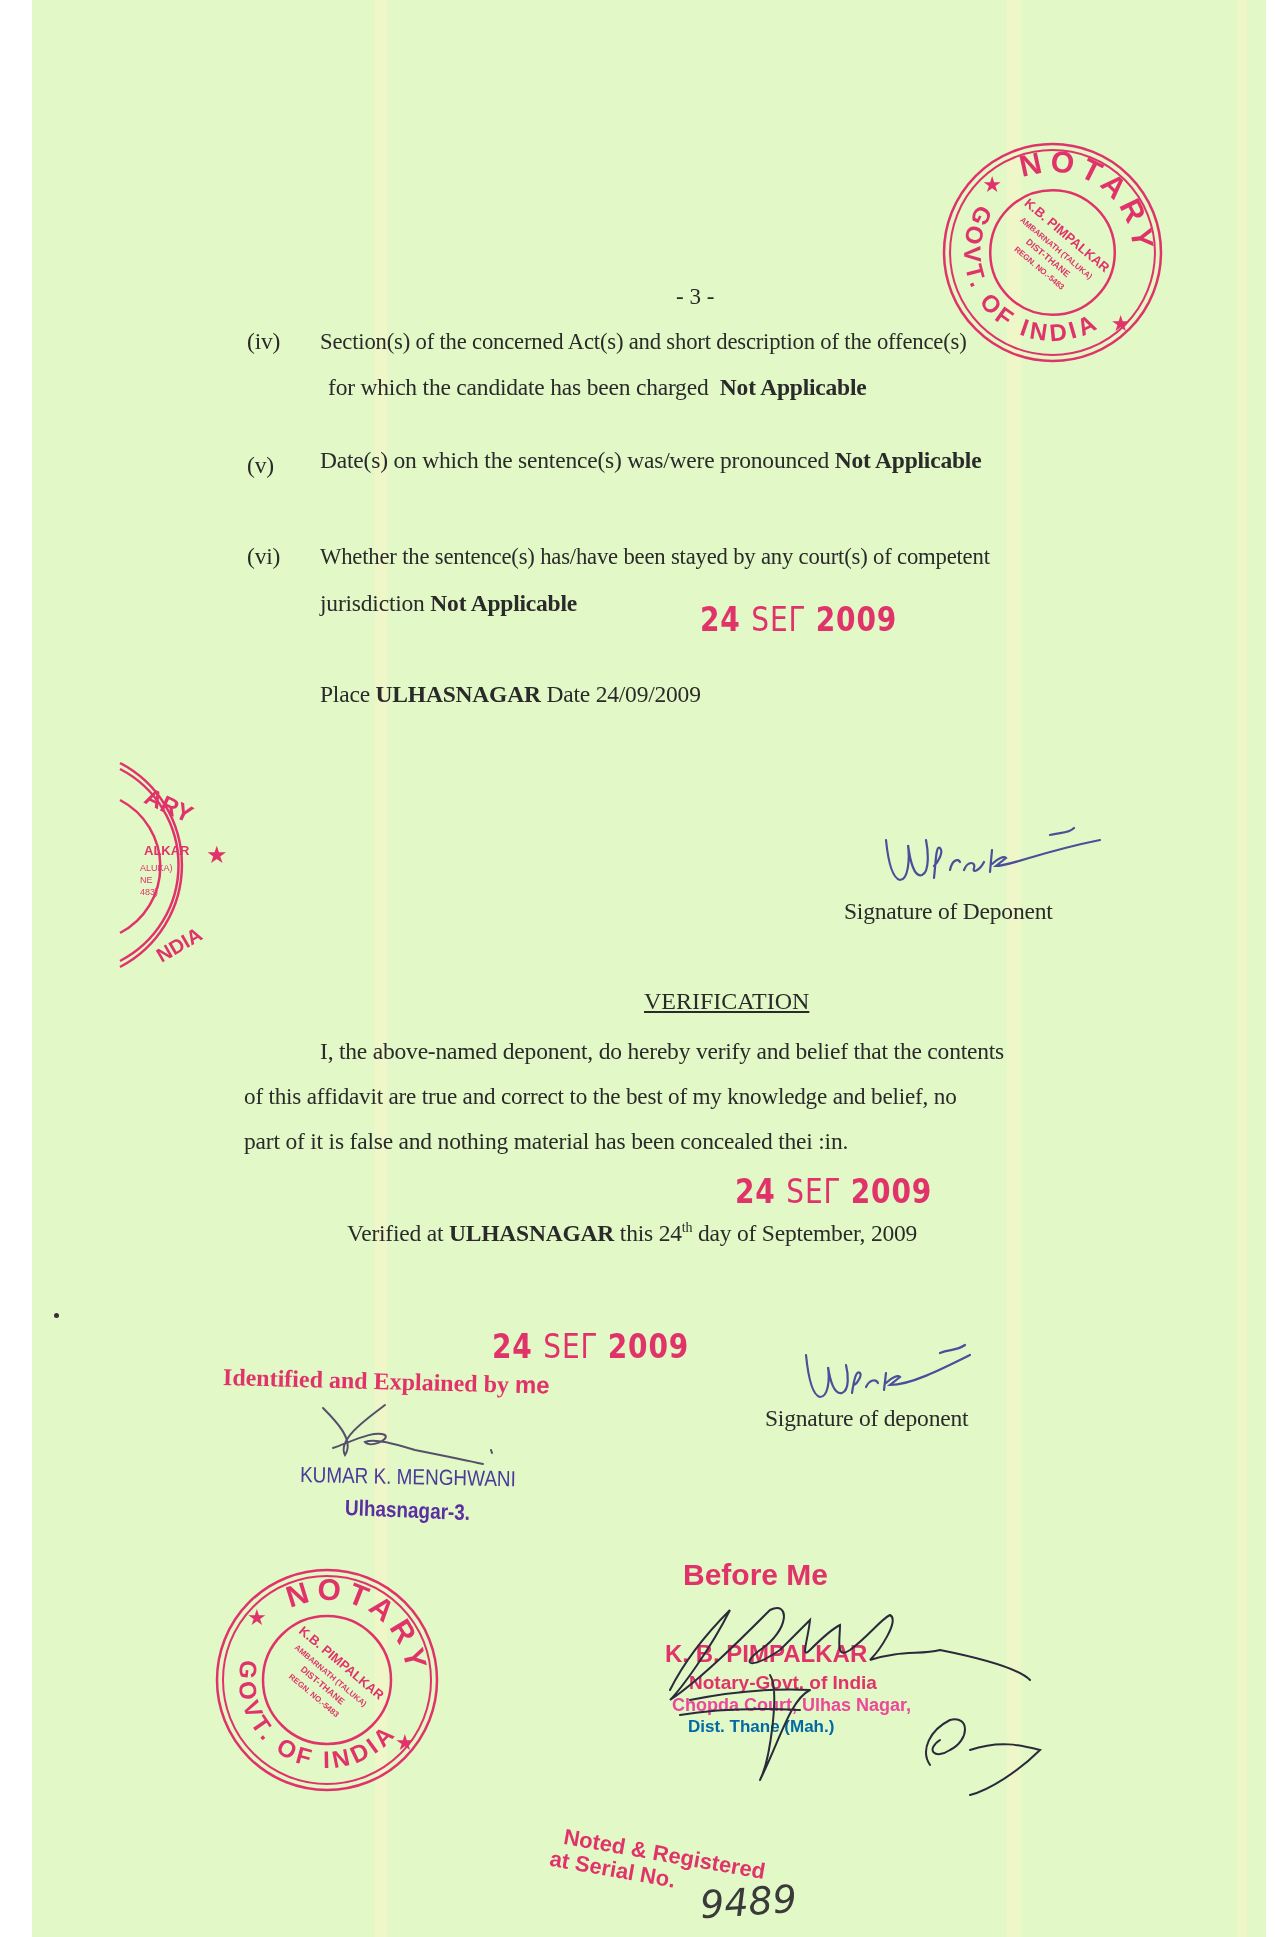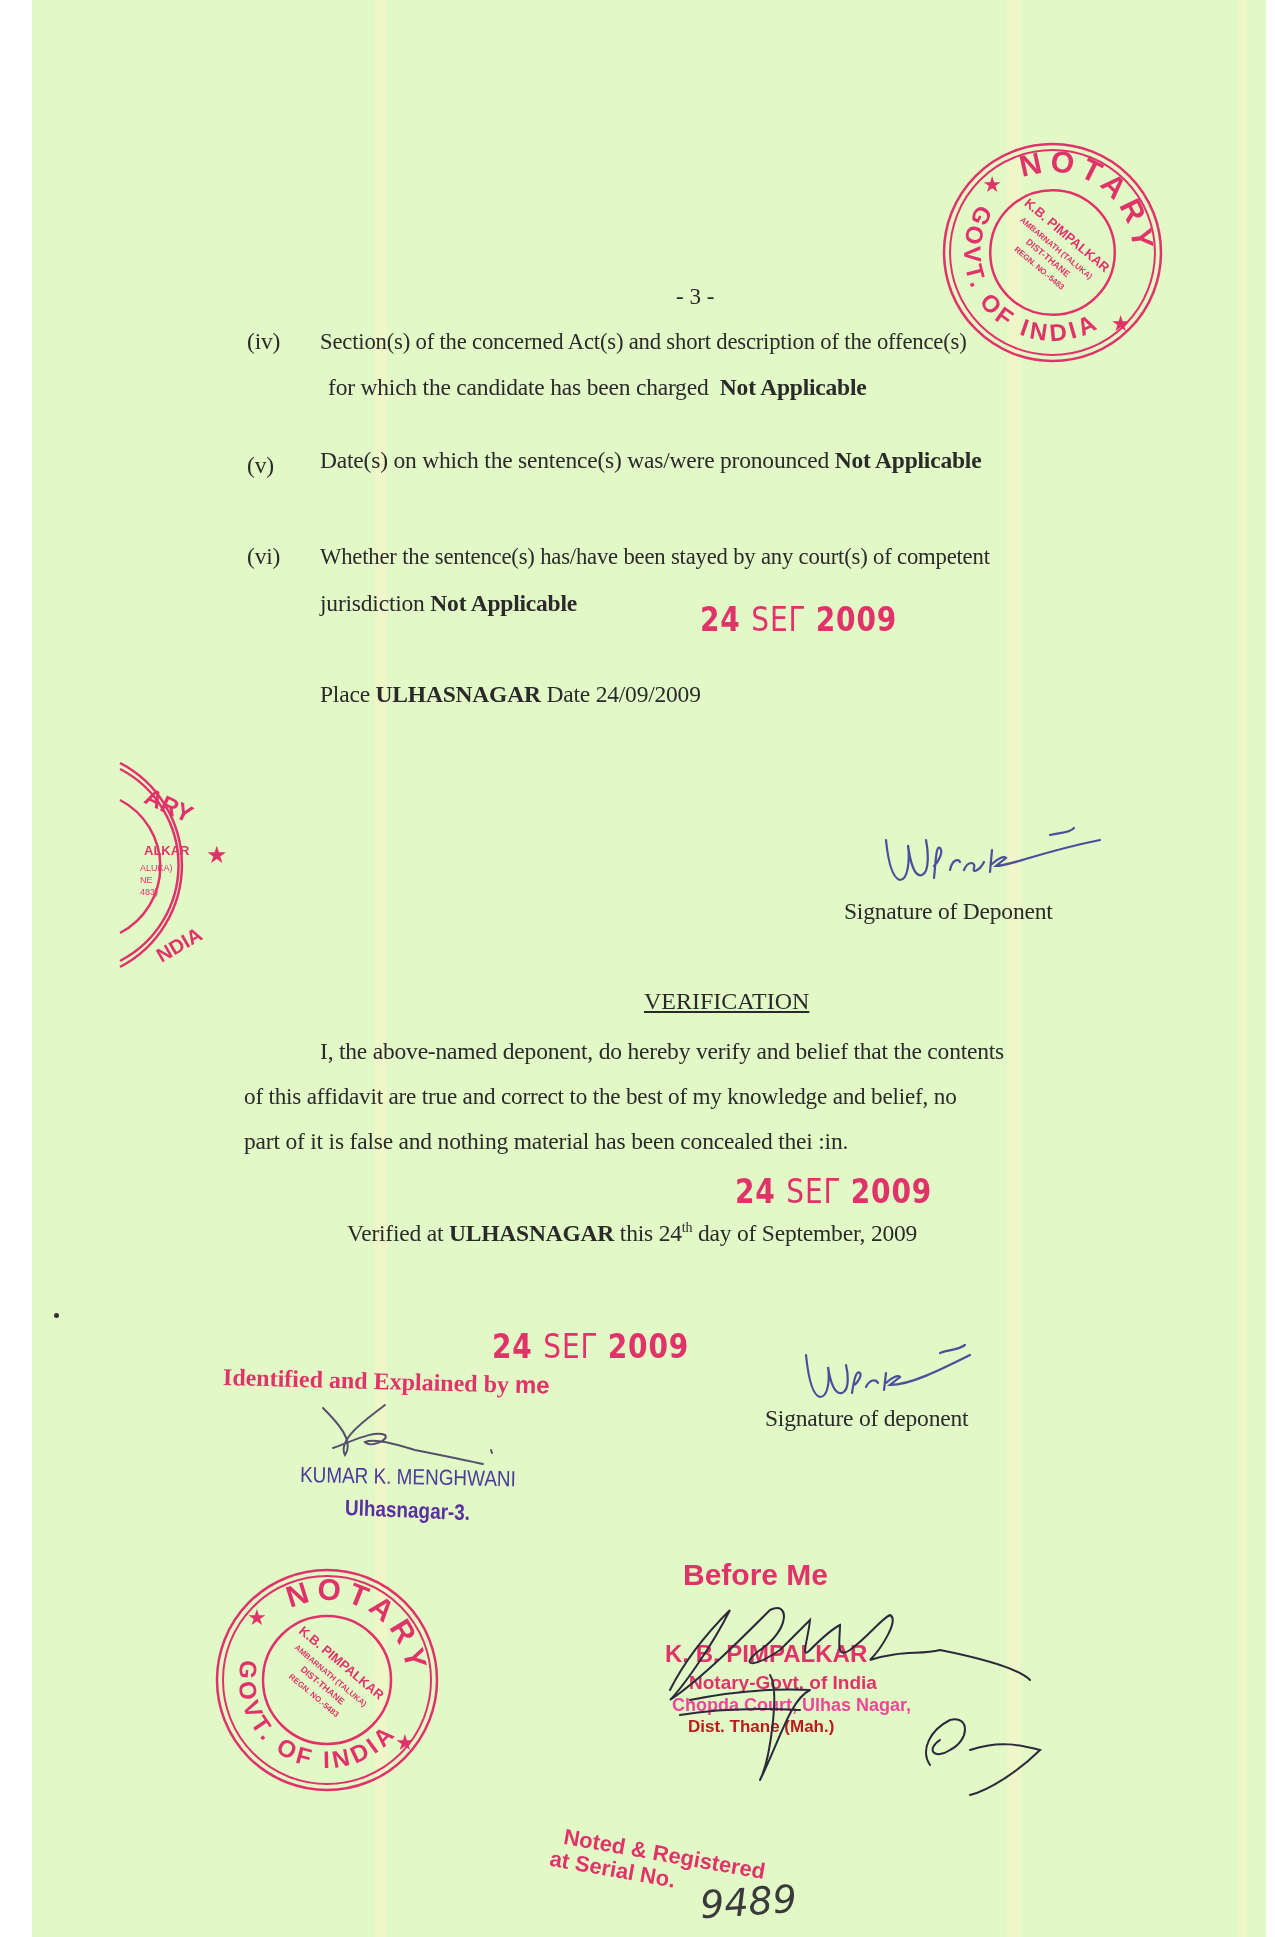--- a/index.html
+++ b/index.html
@@ -23,21 +23,21 @@
     .date-stamp .mon { font-weight: normal; }
     .heading { left: 600px; top: 988px; font-size: 24px; text-decoration: underline; margin-left: 44px; }
     .identified { left: 223px; top: 1363px; font-size: 24px; color: #e0336a; font-weight: bold; transform: rotate(1.5deg); transform-origin: left; }
     .identified .me { font-family: "Liberation Sans", sans-serif; }
     .kumar { left: 300px; top: 1462px; font-family: "Liberation Sans", sans-serif; font-size: 22px; color: #4a3a9a; transform: scaleX(0.86) rotate(1deg); transform-origin: left; }
     .ulhas { left: 345px; top: 1495px; font-family: "Liberation Sans", sans-serif; font-size: 22px; font-weight: bold; color: #5a2fa0; transform: scaleX(0.86) rotate(2deg); transform-origin: left; }
     .before-me { left: 683px; top: 1558px; font-family: "Liberation Sans", sans-serif; font-size: 30px; font-weight: bold; color: #e0336a; }
     .kbp { left: 665px; top: 1640px; font-family: "Liberation Sans", sans-serif; font-size: 24px; font-weight: bold; color: #e0336a; }
     .notary-govt { left: 672px; top: 1672px; font-family: "Liberation Sans", sans-serif; font-size: 19px; font-weight: bold; color: #e0336a; margin-left: 17px; }
     .chopda { left: 640px; top: 1695px; font-family: "Liberation Sans", sans-serif; font-size: 18px; font-weight: bold; color: #ec4899; margin-left: 32px; }
-    .thane { left: 688px; top: 1717px; font-family: "Liberation Sans", sans-serif; font-size: 17px; font-weight: bold; color: #b91c1c; }
+    .thane { left: 688px; top: 1717px; font-family: "Liberation Sans", sans-serif; font-size: 17px; font-weight: bold; color: #0369a1; }
     .noted { left: 566px; top: 1825px; font-family: "Liberation Sans", sans-serif; font-size: 22px; font-weight: bold; color: #e0336a; transform: rotate(10deg); transform-origin: left top; line-height: 24px; }
     .serial-num { left: 700px; top: 1880px; font-family: "DejaVu Sans", sans-serif; font-size: 38px; color: #3a3a3a; transform: rotate(-4deg); font-style: italic; }
     svg.sig { position: absolute; overflow: visible; }
   </style>
 </head>
 <body>
 
 <div class="paper">
   <div class="band b1"></div>
   <div class="band b2"></div>

